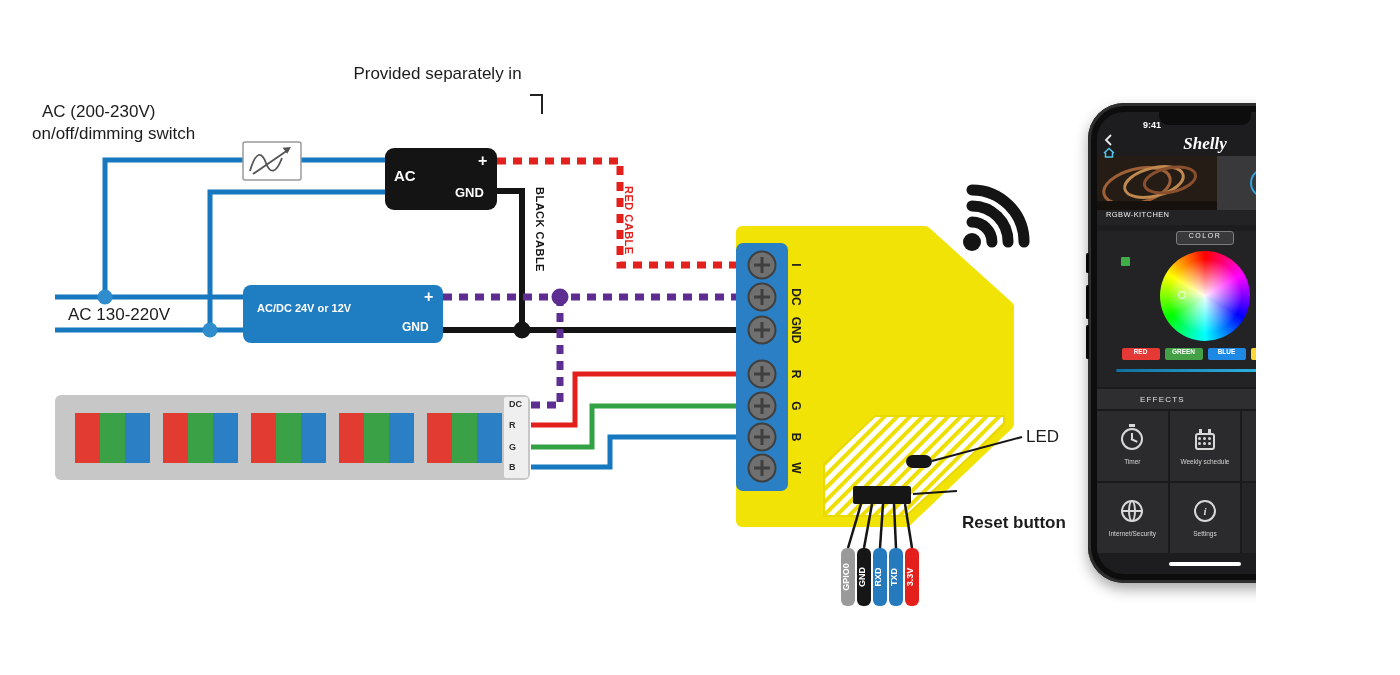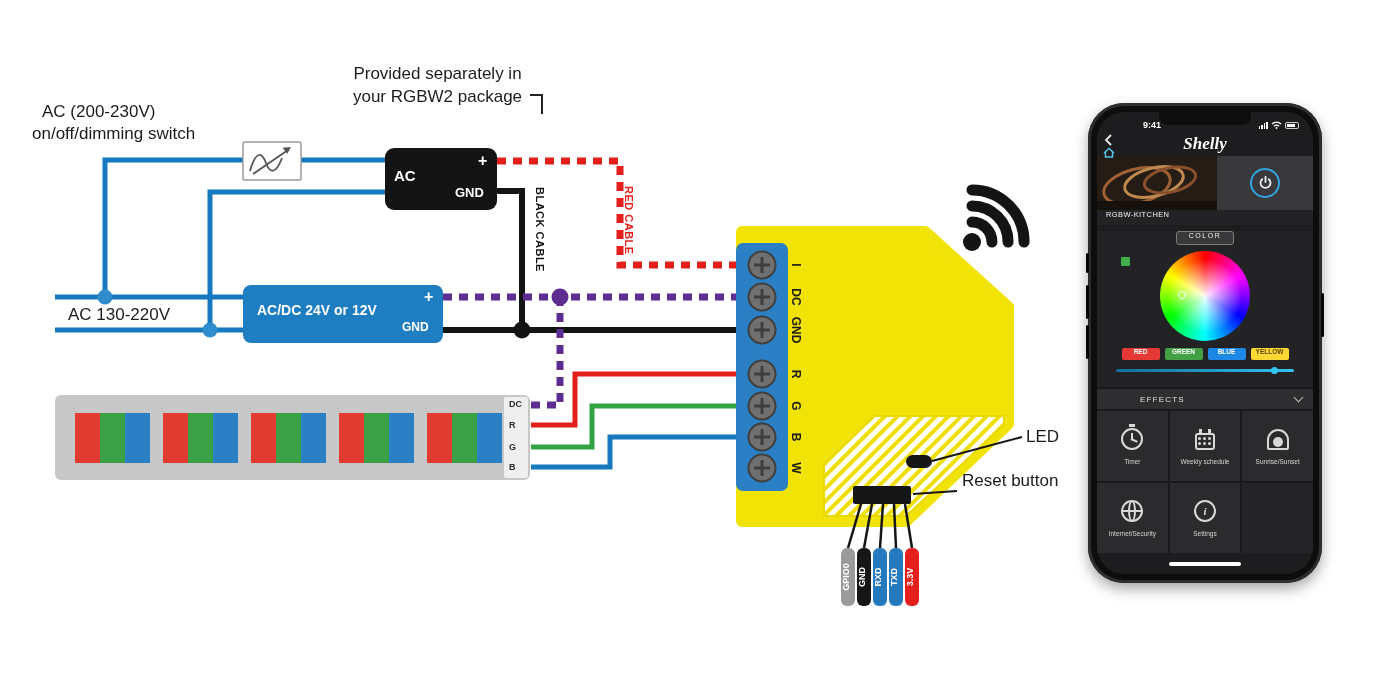--- a/index.html
+++ b/index.html
@@ -1,17 +1,17 @@
 <!DOCTYPE html>
 <html><head>
 <meta charset="utf-8">
 <style>
   * { box-sizing: border-box; margin: 0; padding: 0; }
   html,body { width:1400px; height:675px; background:#fff; font-family:"Liberation Sans",sans-serif; }
-  #stage { position:relative; width:1400px; height:675px; overflow:hidden; background:#fff; }
+  #stage { position:relative; width:1256px; height:675px; overflow:hidden; background:#fff; }
   #wires-svg { position:absolute; left:0; top:0; }
 
   .t { position:absolute; font:17px/1.25 "Liberation Sans",sans-serif; color:#1c1c1c; white-space:nowrap; }
   .b { font-weight:bold; }
   .wt { color:#fff; }
   .vtext { position:absolute; transform-origin:0 0; transform:rotate(90deg); font:bold 11px/1 "Liberation Sans",sans-serif; letter-spacing:.5px; white-space:nowrap; }
   .term { position:absolute; width:34px; height:16px; line-height:16px; text-align:center;
           font:bold 12px "Liberation Sans",sans-serif; color:#1c1c1c; transform:rotate(90deg); }
   .spin { position:absolute; font:bold 9px/1 "Liberation Sans",sans-serif; color:#2c2c2c; }
   .tag-t { position:absolute; width:54px; height:14px; line-height:14px; text-align:center;
@@ -215,50 +215,49 @@
 
     <g transform="translate(972,242) rotate(45)" stroke="#141414" stroke-width="11" stroke-linecap="round" fill="none">
       <circle cx="0" cy="0" r="9" fill="#141414" stroke="none"></circle>
       <path d="M -14.1 -14.1 A 20 20 0 0 1 14.1 -14.1"></path>
       <path d="M -25.5 -25.5 A 36 36 0 0 1 25.5 -25.5"></path>
       <path d="M -36.8 -36.8 A 52 52 0 0 1 36.8 -36.8"></path>
     </g>
   </svg>
 
   <div class="t" style="left:330px; top:63px; width:215px; text-align:center;">Provided separately in</div>
-  <div class="t" style="left:330px; top:86px; width:215px; text-align:center;">your RGBW2 package</div>
   <div class="t" style="left:42px; top:101px;">AC (200-230V)</div>
   <div class="t" style="left:32px; top:123px;">on/off/dimming switch</div>
   <div class="t" style="left:68px; top:304px;">AC 130-220V</div>
   <div class="vtext" style="left:634px; top:186px; color:#e3201b;">RED CABLE</div>
   <div class="vtext" style="left:545px; top:187px; color:#141414;">BLACK CABLE</div>
 
   <div class="t b wt" style="left:394px; top:167px; font-size:15px;">AC</div>
   <div class="t b wt" style="left:478px; top:151px; font-size:16px;">+</div>
   <div class="t b wt" style="left:455px; top:185px; font-size:13px;">GND</div>
 
-  <div class="t b wt" style="left:257px; top:302px; font-size:14px;">AC/DC 24V or 12V</div>
+  <div class="t b wt" style="left:257px; top:302px; font-size:11px;">AC/DC 24V or 12V</div>
   <div class="t b wt" style="left:424px; top:287px; font-size:16px;">+</div>
   <div class="t b wt" style="left:402px; top:320px; font-size:12px;">GND</div>
 
   <div class="term" style="left:778px; top:257px;">I</div>
   <div class="term" style="left:778px; top:289px;">DC</div>
   <div class="term" style="left:778px; top:322px;">GND</div>
   <div class="term" style="left:778px; top:366px;">R</div>
   <div class="term" style="left:778px; top:398px;">G</div>
   <div class="term" style="left:778px; top:429px;">B</div>
   <div class="term" style="left:778px; top:460px;">W</div>
 
   <div class="spin" style="left:509px; top:400px;">DC</div>
   <div class="spin" style="left:509px; top:421px;">R</div>
   <div class="spin" style="left:509px; top:443px;">G</div>
   <div class="spin" style="left:509px; top:463px;">B</div>
 
   <div class="t" style="left:1026px; top:426px;">LED</div>
-  <div class="t" style="left:962px; top:470px;">Reset button</div>
+  <div class="t" style="left:962px; top:512px;font-weight:bold;">Reset button</div>
 
   <div class="tag-t" style="left:821px; top:570px;">GPIO0</div>
   <div class="tag-t" style="left:837px; top:570px;">GND</div>
   <div class="tag-t" style="left:853px; top:570px;">RXD</div>
   <div class="tag-t" style="left:869px; top:570px;">TXD</div>
   <div class="tag-t" style="left:885px; top:570px;">3.3V</div>
 
   <div class="phone">
     <div class="key" style="left:-2px; top:150px; width:3px; height:20px;"></div>
     <div class="key" style="left:-2px; top:182px; width:3px; height:34px;"></div>

